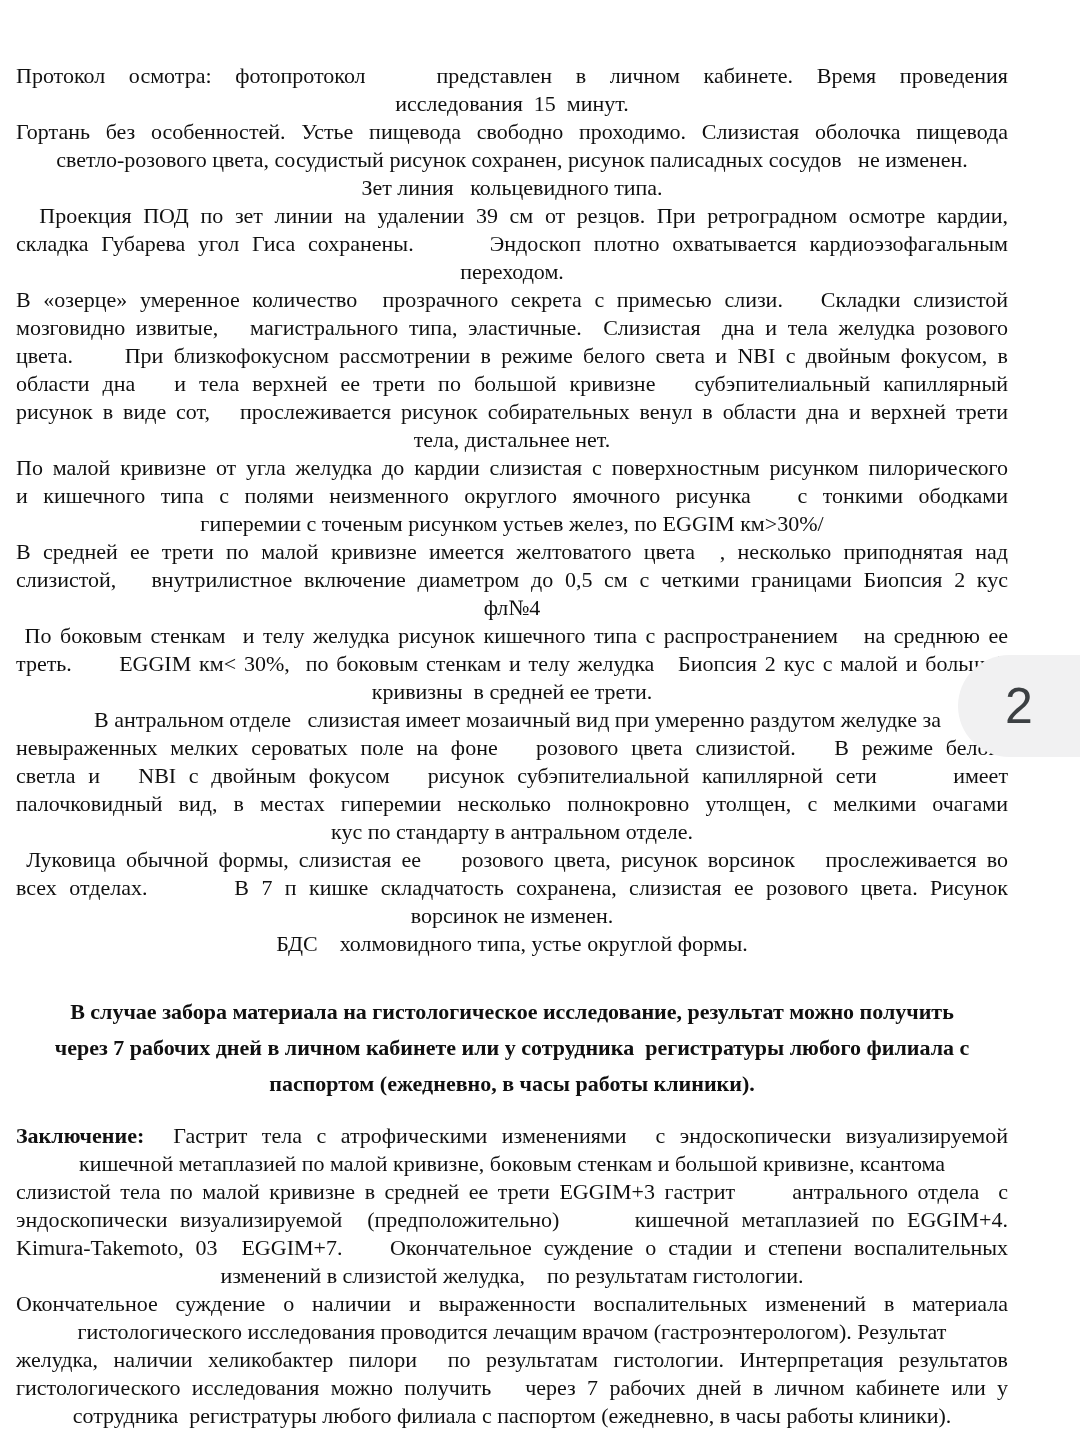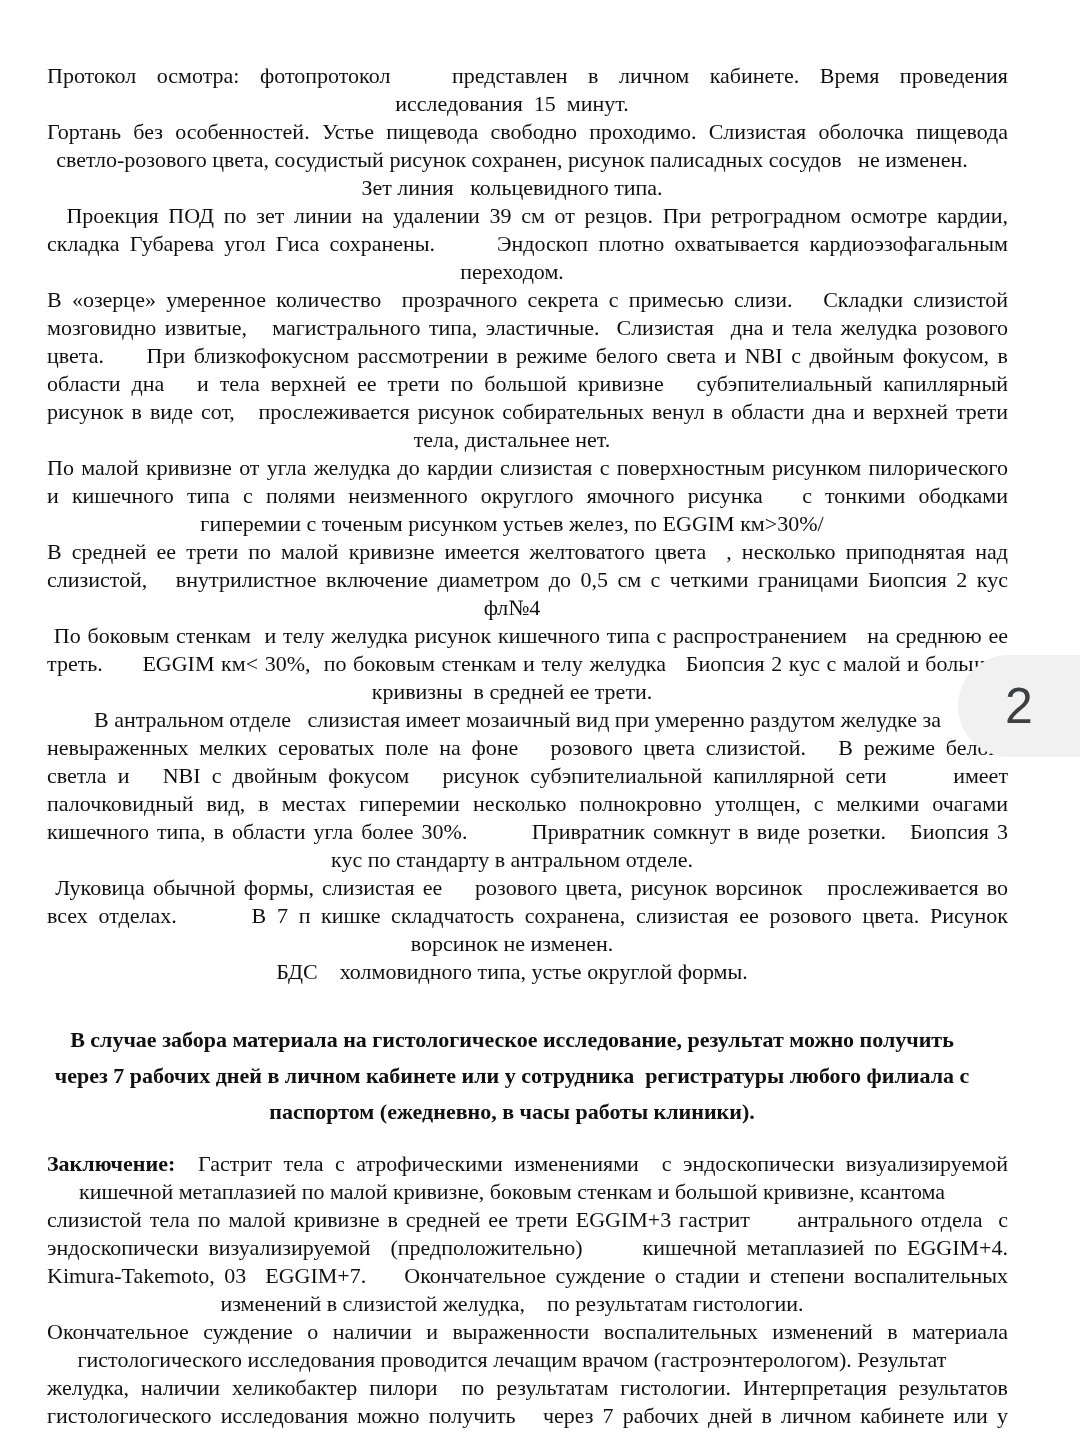--- a/index.html
+++ b/index.html
@@ -21,21 +21,20 @@
     font-size: 22px;
     line-height: 28px;
     height: 28px;
     color: #101010;
     white-space: pre-wrap;
     text-align: center;
   }
   .line.j {
     text-align: justify;
     text-align-last: justify;
-    margin-left: 31px;
   }
   .line.b { font-weight: bold; margin-top: 8px; }
   .line b { font-weight: bold; }
   .spacer { width: 100%; }
   .page-badge {
     position: absolute;
     right: 0;
     top: 655px;
     width: 122px;
     height: 102px;
@@ -77,38 +76,38 @@
       <div class="line j">В средней ее трети по малой кривизне имеется желтоватого цвета  , несколько приподнятая над</div>
       <div class="line j">слизистой,   внутрилистное включение диаметром до 0,5 см с четкими границами Биопсия 2 кус</div>
       <div class="line">фл№4</div>
       <div class="line j"> По боковым стенкам  и телу желудка рисунок кишечного типа с распространением   на среднюю ее</div>
       <div class="line j">треть.      EGGIM км&lt; 30%,  по боковым стенкам и телу желудка   Биопсия 2 кус с малой и большой</div>
       <div class="line">кривизны  в средней ее трети.</div>
       <div class="line">  В антральном отделе   слизистая имеет мозаичный вид при умеренно раздутом желудке за</div>
       <div class="line j">невыраженных мелких сероватых поле на фоне   розового цвета слизистой.   В режиме белого</div>
       <div class="line j">светла и   NBI с двойным фокусом   рисунок субэпителиальной капиллярной сети      имеет</div>
       <div class="line j">палочковидный вид, в местах гиперемии несколько полнокровно утолщен, с мелкими очагами</div>
-      <div class="line j">кишечного типа, в области угла более 30%.        Привратник сомкнут в виде розетки.   Биопсия 3</div>
       <div class="line">кус по стандарту в антральном отделе.</div>
       <div class="line j"> Луковица обычной формы, слизистая ее    розового цвета, рисунок ворсинок   прослеживается во</div>
       <div class="line j">всех отделах.       В 7 п кишке складчатость сохранена, слизистая ее розового цвета. Рисунок</div>
       <div class="line">ворсинок не изменен.</div>
       <div class="line">БДС    холмовидного типа, устье округлой формы.</div>
       <div class="spacer" style="height: 32px;"></div>
       <div class="line b">В случае забора материала на гистологическое исследование, результат можно получить</div>
       <div class="line b">через 7 рабочих дней в личном кабинете или у сотрудника  регистратуры любого филиала с</div>
       <div class="line b">паспортом (ежедневно, в часы работы клиники).</div>
       <div class="spacer" style="height: 24px;"></div>
       <div class="line j"><b>Заключение:</b>  Гастрит тела с атрофическими изменениями  с эндоскопически визуализируемой</div>
       <div class="line">кишечной метаплазией по малой кривизне, боковым стенкам и большой кривизне, ксантома</div>
       <div class="line j">слизистой тела по малой кривизне в средней ее трети EGGIM+3 гастрит      антрального отдела  с</div>
       <div class="line j">эндоскопически визуализируемой  (предположительно)      кишечной метаплазией по EGGIM+4.</div>
       <div class="line j">Kimura-Takemoto, 03  EGGIM+7.    Окончательное суждение о стадии и степени воспалительных</div>
       <div class="line">изменений в слизистой желудка,    по результатам гистологии.</div>
       <div class="line j">Окончательное суждение о наличии и выраженности воспалительных изменений в материала</div>
       <div class="line">гистологического исследования проводится лечащим врачом (гастроэнтерологом). Результат</div>
       <div class="line j">желудка, наличии хеликобактер пилори  по результатам гистологии. Интерпретация результатов</div>
       <div class="line j">гистологического исследования можно получить   через 7 рабочих дней в личном кабинете или у</div>
+      <div class="line">сотрудника  регистратуры любого филиала с паспортом (ежедневно, в часы работы клиники).</div>
     </div>
   <div class="page-badge">
     <span>2</span>
   </div>
 </div>
 
 </body></html>

